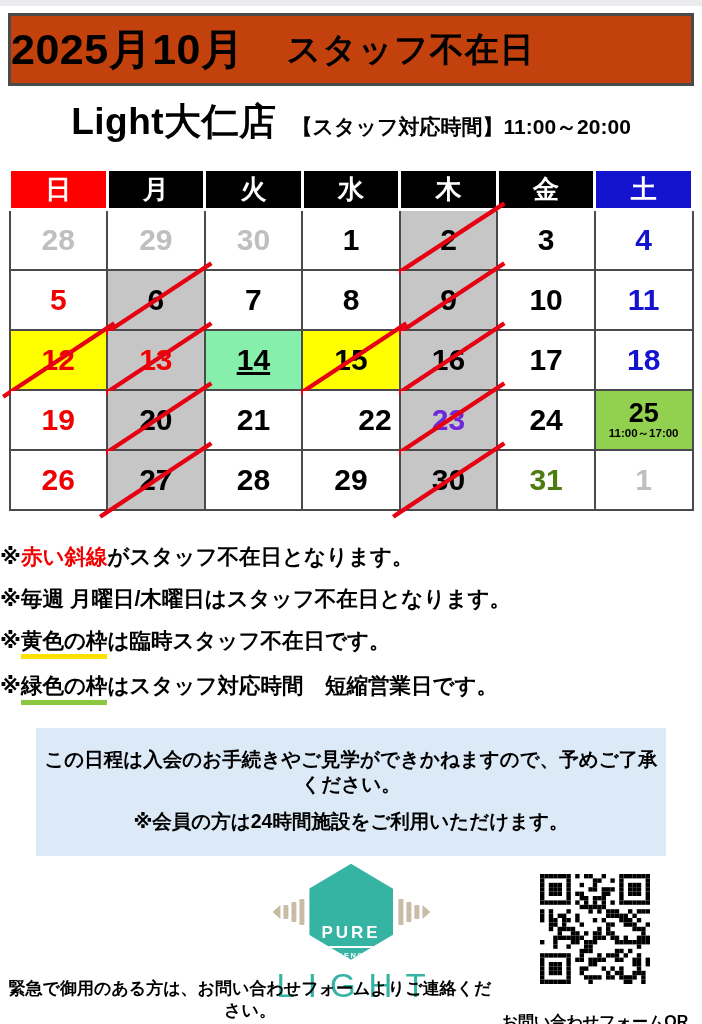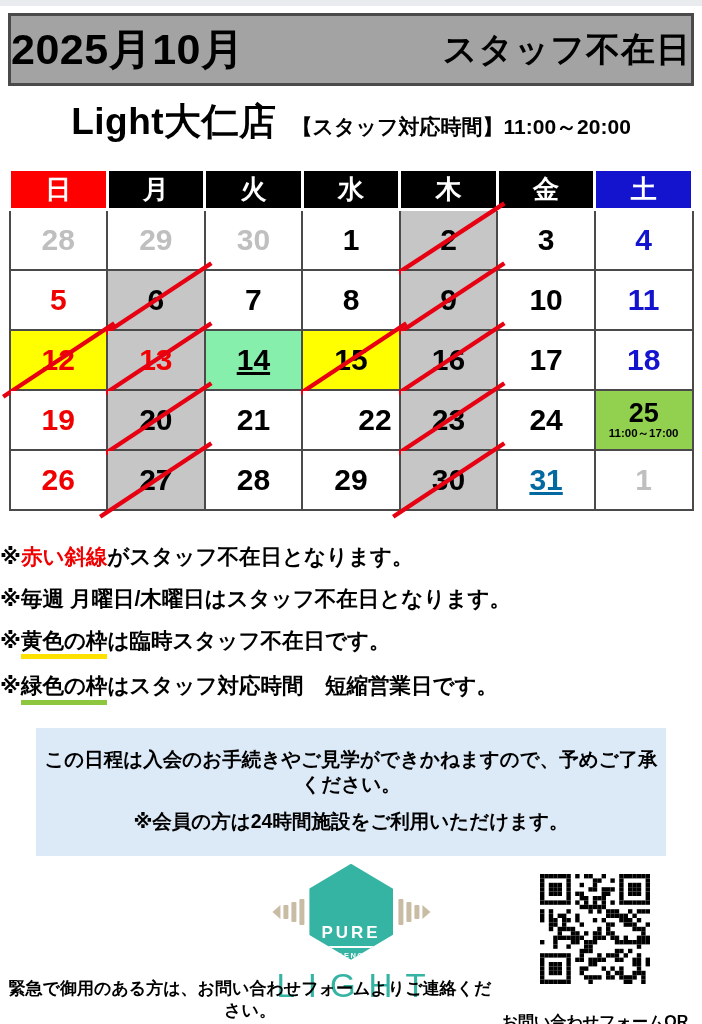--- a/index.html
+++ b/index.html
@@ -8,22 +8,22 @@
     width:702px; height:1024px; overflow:hidden;
     background:#ffffff;
     font-family:"Liberation Sans","DejaVu Sans",sans-serif;
     font-weight:700; color:#000;
   }
   .top-strip { height:6px; background:#E9EBEE; }
 
   
   .title-box {
     margin:7px 8px 0; height:73px;
-    background:#a3a3a3; border:3px solid #4A4A4A;
-    display:flex; align-items:center; justify-content:space-between; gap:18px;
+    background:#c2410c; border:3px solid #4A4A4A;
+    display:flex; align-items:center; justify-content:flex-start; gap:42px;
   }
   .title-year   { font-size:43px; font-weight:800; letter-spacing:0.5px; }
   .title-subject{ font-size:34px; font-weight:800; letter-spacing:1px; }
 
   .subtitle {
     margin-top:11px;
     display:flex; align-items:baseline; justify-content:center; gap:15px;
   }
   .store-name { font-size:37px; font-weight:800; letter-spacing:0.5px; }
   .hours      { font-size:21px; font-weight:800;margin-top:8px; }
@@ -225,21 +225,21 @@
             <line x1="-8" y1="68" x2="106" y2="-8"></line>
           </svg>
         </td>
         <td style="background: rgb(255, 255, 255);">
           <span class="num" style="color: rgb(0, 0, 0);">21</span>
         </td>
         <td style="background: rgb(255, 255, 255); padding-left: 48px;">
           <span class="num" style="color: rgb(0, 0, 0);">22</span>
         </td>
         <td style="background: rgb(198, 198, 198);">
-          <span class="num" style="color: #000000;">23</span>
+          <span class="num" style="color: #6d28d9;">23</span>
           <svg class="slash" viewBox="0 0 98 60" preserveAspectRatio="none">
             <line x1="-8" y1="68" x2="106" y2="-8"></line>
           </svg>
         </td>
         <td style="background: rgb(255, 255, 255);">
           <span class="num" style="color: rgb(0, 0, 0);">24</span>
         </td>
         <td class="has-sub" style="background: rgb(146, 208, 80);">
           <span class="num" style="color: rgb(0, 0, 0);">25</span>
           <span class="sub">11:00～17:00</span>
@@ -261,21 +261,21 @@
         <td style="background: rgb(255, 255, 255);">
           <span class="num" style="color: rgb(0, 0, 0);">29</span>
         </td>
         <td style="background: rgb(198, 198, 198);">
           <span class="num" style="color: rgb(0, 0, 0);">30</span>
           <svg class="slash" viewBox="0 0 98 60" preserveAspectRatio="none">
             <line x1="-8" y1="68" x2="106" y2="-8"></line>
           </svg>
         </td>
         <td style="background: rgb(255, 255, 255);">
-          <span class="num" style="color: #0369a1; text-decoration: underline;">31</span>
+          <span class="num" style="color: #4d7c0f;">31</span>
         </td>
         <td style="background: rgb(255, 255, 255);">
           <span class="num" style="color: rgb(191, 191, 191);">1</span>
         </td>
       </tr>
     </tbody>
 </table>
 
 <div class="notes">
   <div class="note-line"><span>※</span><span class="hl-red">赤い斜線</span><span>がスタッフ不在日となります。</span></div>

